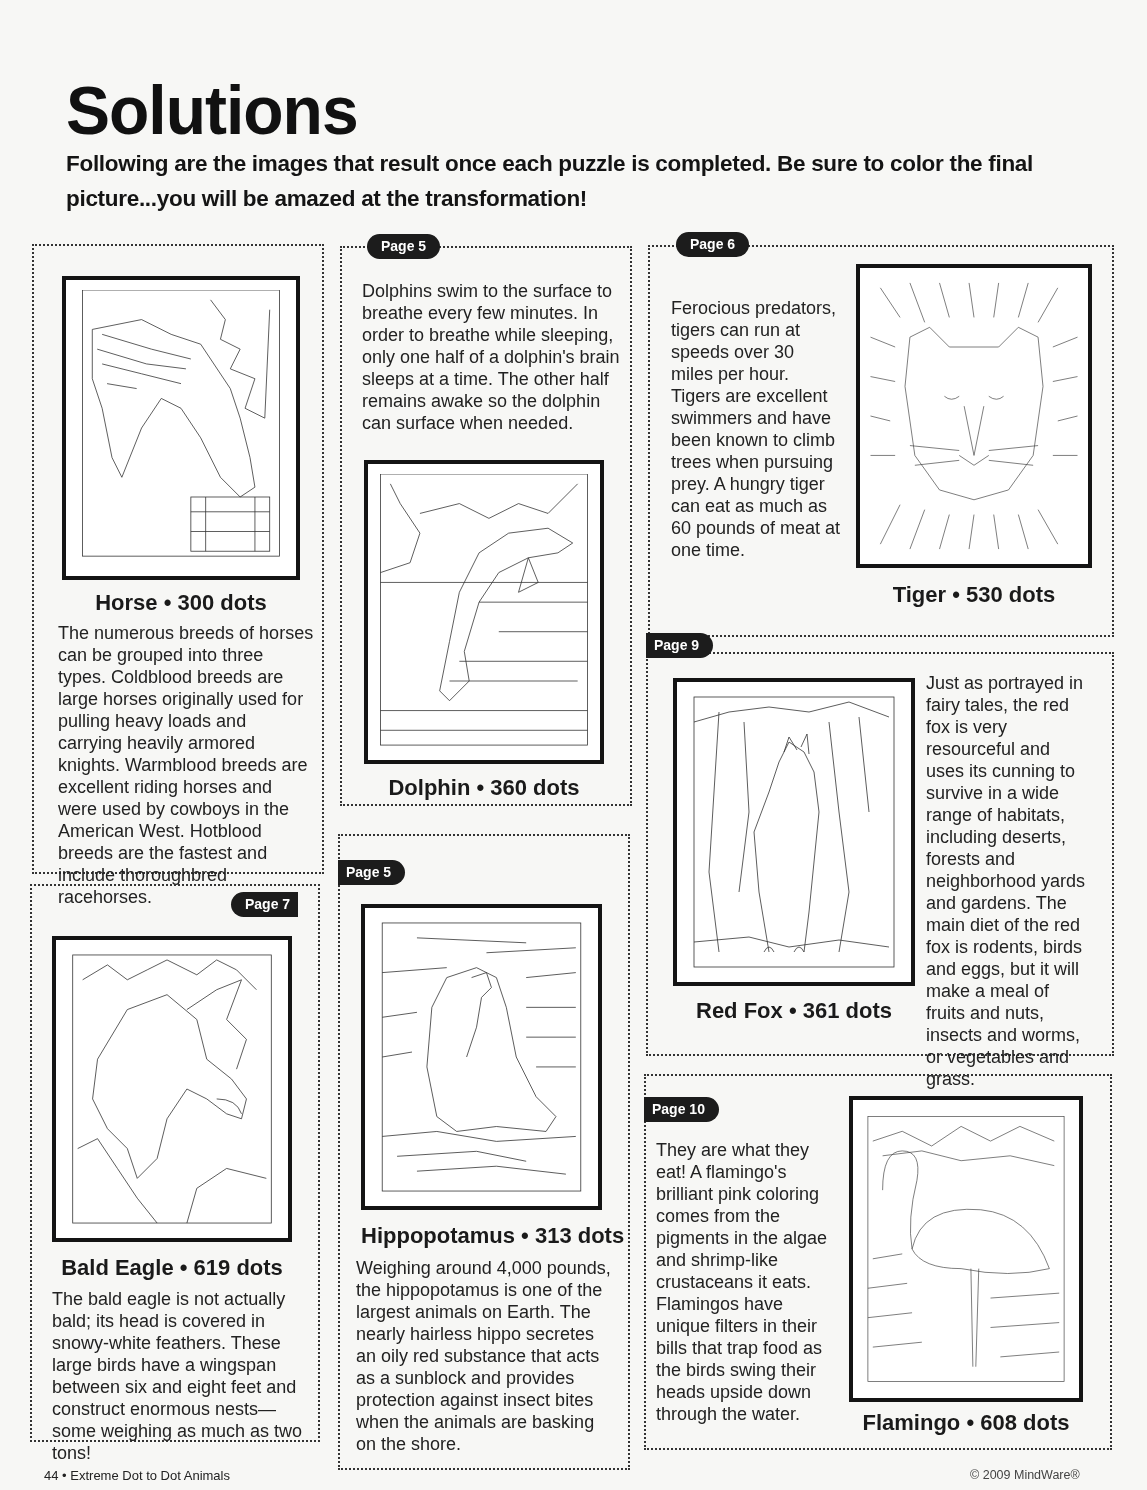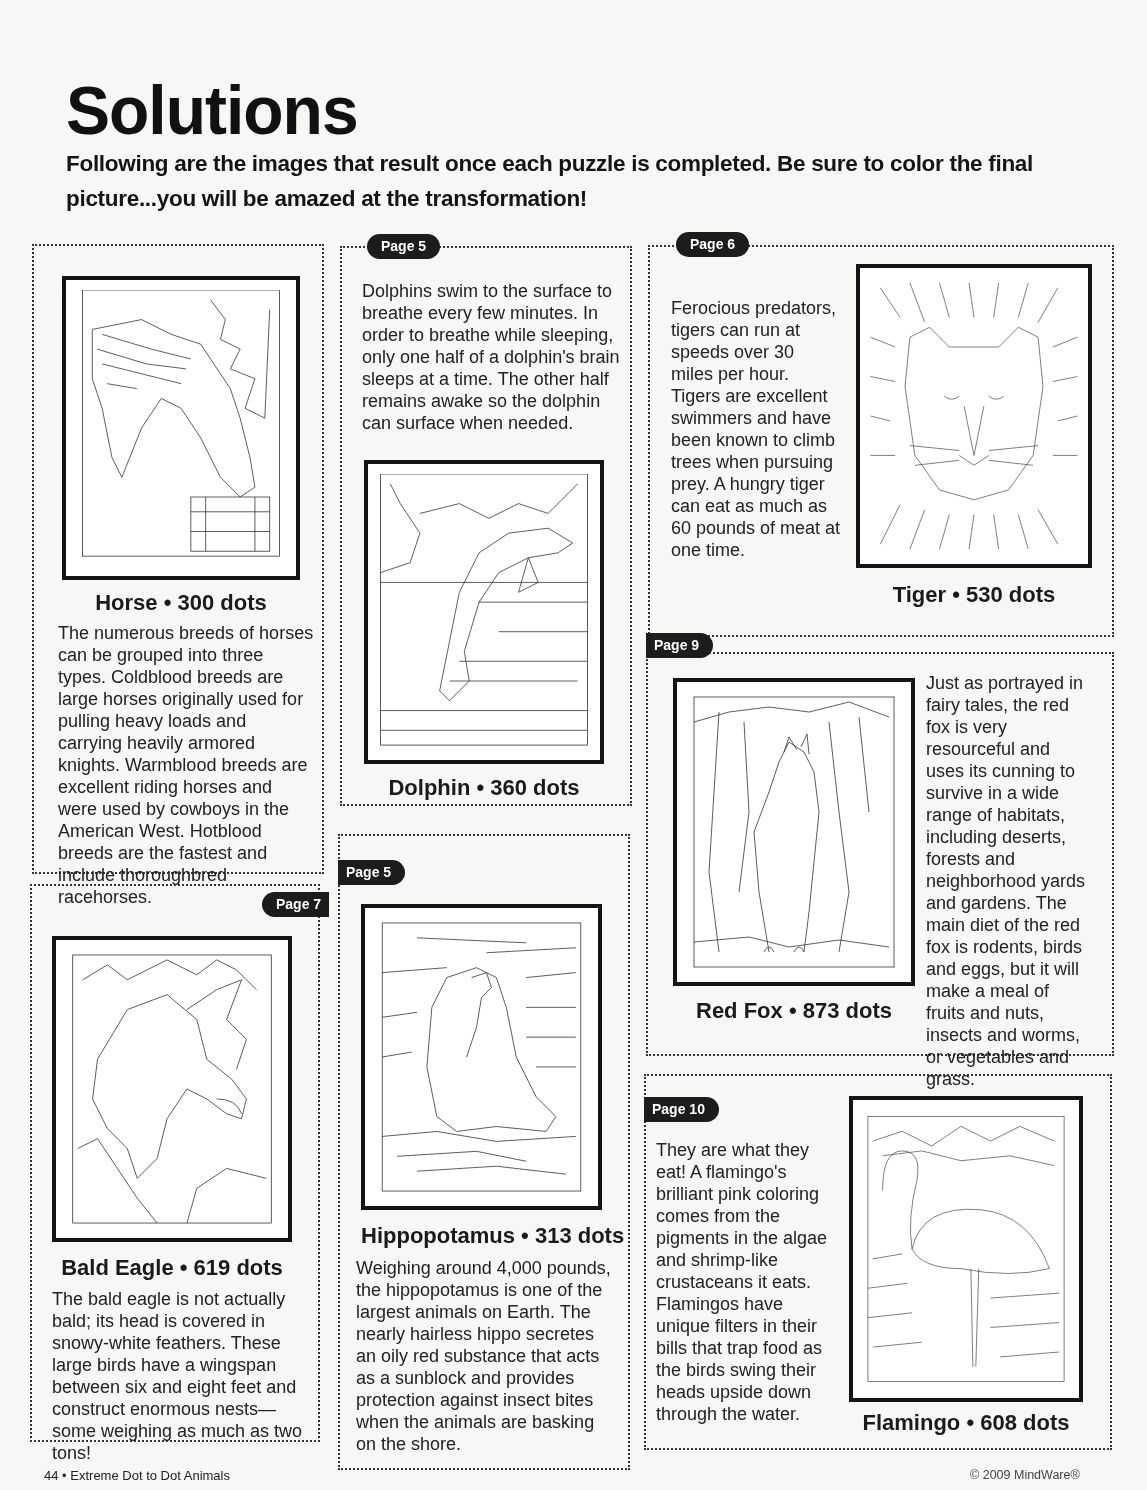--- a/index.html
+++ b/index.html
@@ -69,21 +69,21 @@
     <path d="M0 60 L25 70 M0 100 L25 105 M0 140 L20 145 M0 180 L25 180 M210 60 L185 70 M210 100 L185 105 M210 140 L190 145 M210 180 L185 180"></path>
     <path d="M40 60 L60 50 L80 70 L130 70 L150 50 L170 60 L175 110 L165 180 L140 215 L105 225 L70 215 L45 180 L35 110 Z"></path>
     <path d="M75 120 Q82 126 90 120 M120 120 Q128 126 135 120"></path>
     <path d="M95 130 L105 180 L115 130 M90 180 L105 190 L120 180"></path>
     <path d="M40 170 L90 175 M45 190 L90 185 M170 170 L120 175 M165 190 L120 185"></path>
   </svg>
 </div>
 <div class="caption" style="left:856px; top:582px; width:236px;">Tiger • 530 dots</div>
 
 <div class="panel" style="left:30px; top:884px; width:290px; height:558px;"></div>
-<div class="badge right-flush" style="left:262px; top:892px;">Page 7</div>
+<div class="badge right-flush" style="left:231px; top:892px;">Page 7</div>
 <div class="frame" style="left:52px; top:936px; width:240px; height:306px;">
   <svg viewBox="0 0 210 280" fill="none" stroke="#333" stroke-width="0.8">
     <rect x="5" y="5" width="200" height="270"></rect>
     <path d="M15 30 L40 15 L60 30 L80 20 L100 10 L130 25 L150 10 L170 20 L190 40"></path>
     <path d="M30 110 L60 60 L100 45 L130 70 L140 110 L165 130 L180 150 L175 170 L160 165 L140 150 L120 140 L100 170 L90 210 L70 230 L60 200 L40 180 L25 150 Z"></path>
     <path d="M120 60 L150 40 L175 30 L160 70 L180 90 L170 120"></path>
     <path d="M10 200 L30 190 L50 220 L70 250 L90 275 M120 275 L130 240 L160 220 L200 230"></path>
     <path d="M150 150 Q170 150 175 165"></path>
   </svg>
 </div>
@@ -112,21 +112,21 @@
     <rect x="5" y="5" width="200" height="270"></rect>
     <path d="M5 30 L40 20 L80 15 L120 20 L160 10 L200 25"></path>
     <path d="M30 20 L25 100 L20 180 L30 260 M55 30 L60 120 L50 200"></path>
     <path d="M140 30 L150 120 L160 200 L150 260 M170 25 L180 120"></path>
     <path d="M80 260 L70 200 L65 140 L80 100 L90 70 L100 50 L115 60 L125 80 L130 120 L125 170 L120 220 L115 260"></path>
     <path d="M95 60 L100 45 L108 58 M112 55 L118 42 L120 62"></path>
     <path d="M5 250 L60 245 L100 255 L150 248 L200 255"></path>
     <path d="M75 260 Q80 250 85 260 M105 260 Q110 250 115 260"></path>
   </svg>
 </div>
-<div class="caption" style="left:673px; top:998px; width:242px;">Red Fox • 873 dots</div>
+<div class="caption" style="left:673px; top:998px; width:242px;">Red Fox • 361 dots</div>
 <div class="body-text" style="left:926px; top:672px; width:166px;">Just as portrayed in fairy tales, the red fox is very resourceful and uses its cunning to survive in a wide range of habitats, including deserts, forests and neighborhood yards and gardens. The main diet of the red fox is rodents, birds and eggs, but it will make a meal of fruits and nuts, insects and worms, or vegetables and grass.</div>
 
 <div class="panel" style="left:644px; top:1074px; width:468px; height:376px;"></div>
 <div class="badge left-flush" style="left:644px; top:1097px;">Page 10</div>
 <div class="body-text" style="left:656px; top:1139px; width:172px;">They are what they eat! A flamingo's brilliant pink coloring comes from the pigments in the algae and shrimp-like crustaceans it eats. Flamingos have unique filters in their bills that trap food as the birds swing their heads upside down through the water.</div>
 <div class="frame" style="left:849px; top:1096px; width:234px; height:306px;">
   <svg viewBox="0 0 210 280" fill="none" stroke="#444" stroke-width="0.7">
     <rect x="5" y="5" width="200" height="270"></rect>
     <path d="M10 30 L40 20 L70 35 L100 15 L130 30 L160 15 L195 30 M20 45 L60 40 L100 50 L150 45 L195 55"></path>
     <path d="M20 80 Q20 40 40 40 Q60 40 55 70 Q45 110 50 140"></path>

